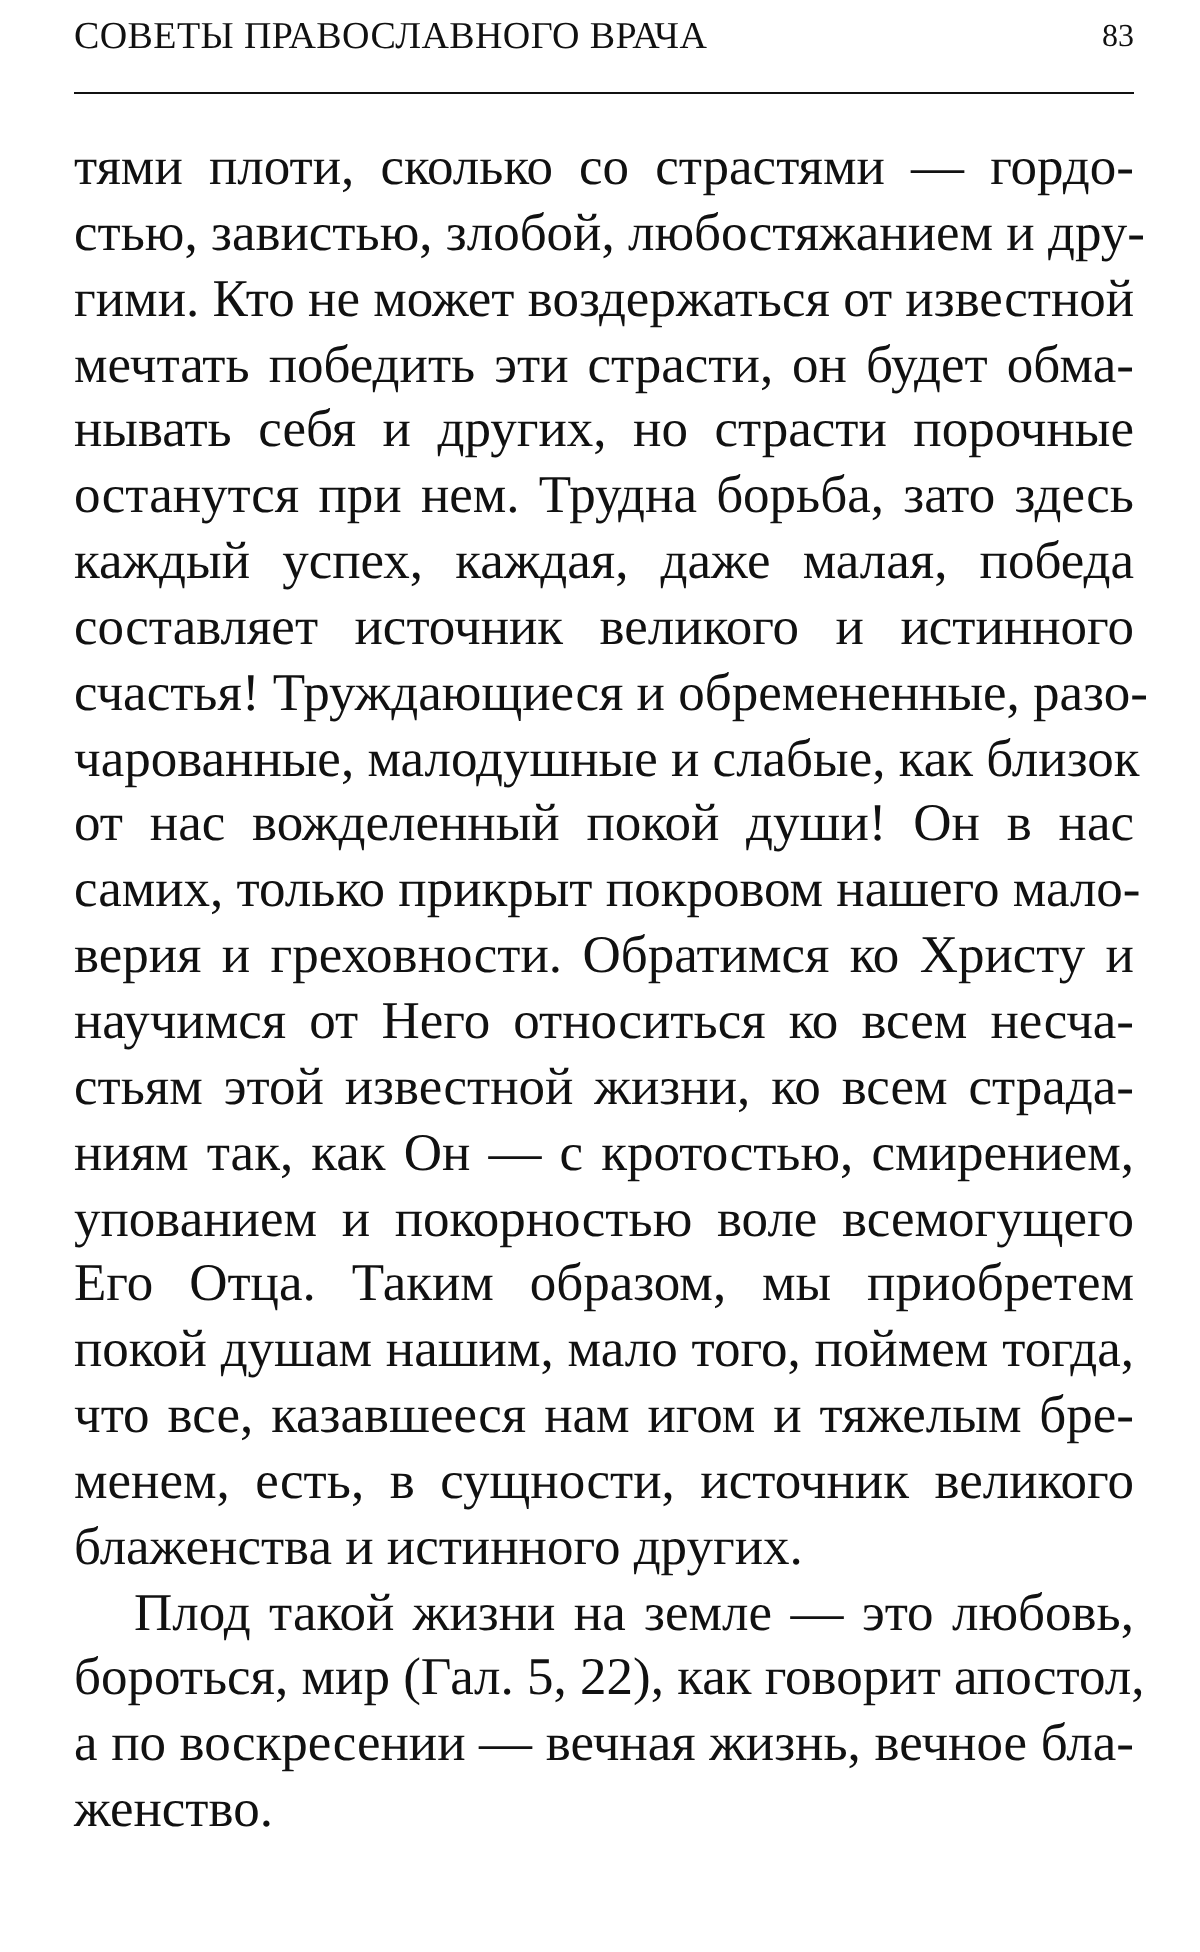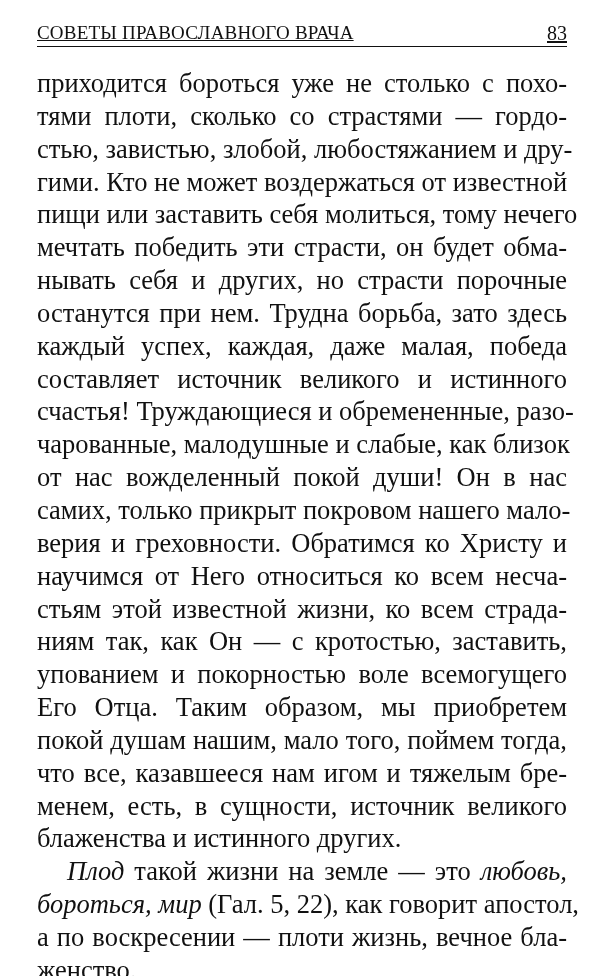--- a/index.html
+++ b/index.html
@@ -4,71 +4,69 @@
 <style>
   html, body { margin: 0; padding: 0; }
   body {
     width: 600px; height: 976px; background: #ffffff; color: #111111;
     font-family: "Liberation Serif", "DejaVu Serif", serif;
     position: relative; overflow: hidden;
   }
   .running-head {
     position: absolute; left: 37px; top: 22px; width: 530px; height: 25px;
     border-bottom: 1.6px solid #111; box-sizing: border-box;
-    display: flex; justify-content: space-between; 
-    font-size: 19px; line-height: 22px; padding-bottom: 1px; text-decoration: underline;
+    display: flex; justify-content: space-between; align-items: flex-end;
+    font-size: 19px; line-height: 22px; padding-bottom: 16px;
   }
   .running-title { letter-spacing: 0.2px; }
-  .page-number { font-size: 20px; }
+  .page-number { font-size: 16px; }
   .body-text {
     position: absolute; left: 37px; top: 67px; width: 530px;
     font-size: 26.5px; line-height: 32.85px;
   }
   .line {
     display: block; white-space: nowrap; height: 32.85px;
     text-align: justify; text-align-last: justify;
   }
   .line.last { text-align-last: left; }
   .line.indent { padding-left: 30px; }
-  .it { font-style: italic; }
+  .it { }
 </style>
 </head>
 <body>
 
 <div class="running-head">
   <span class="running-title">СОВЕТЫ ПРАВОСЛАВНОГО ВРАЧА</span>
   <span class="page-number">83</span>
 </div>
 
 <div class="body-text">
   <div>
-    <span class="line">приходится бороться уже не столько с похо-</span>
     <span class="line">тями плоти, сколько со страстями — гордо-</span>
     <span class="line">стью, завистью, злобой, любостяжанием и дру-</span>
     <span class="line">гими. Кто не может воздержаться от известной</span>
-    <span class="line">пищи или заставить себя молиться, тому нечего</span>
     <span class="line">мечтать победить эти страсти, он будет обма-</span>
     <span class="line">нывать себя и других, но страсти порочные</span>
     <span class="line">останутся при нем. Трудна борьба, зато здесь</span>
     <span class="line">каждый успех, каждая, даже малая, победа</span>
     <span class="line">составляет источник великого и истинного</span>
     <span class="line">счастья! Труждающиеся и обремененные, разо-</span>
     <span class="line">чарованные, малодушные и слабые, как близок</span>
     <span class="line">от нас вожделенный покой души! Он в нас</span>
     <span class="line">самих, только прикрыт покровом нашего мало-</span>
     <span class="line">верия и греховности. Обратимся ко Христу и</span>
     <span class="line">научимся от Него относиться ко всем несча-</span>
     <span class="line">стьям этой известной жизни, ко всем страда-</span>
-    <span class="line">ниям так, как Он — с кротостью, заставить,</span>
+    <span class="line">ниям так, как Он — с кротостью, смирением,</span>
     <span class="line">упованием и покорностью воле всемогущего</span>
     <span class="line">Его Отца. Таким образом, мы приобретем</span>
     <span class="line">покой душам нашим, мало того, поймем тогда,</span>
     <span class="line">что все, казавшееся нам игом и тяжелым бре-</span>
     <span class="line">менем, есть, в сущности, источник великого</span>
     <span class="line last">блаженства и истинного других.</span>
   </div>
   <div>
     <span class="line indent"><span class="it">Плод</span><span> такой жизни на земле — это </span><span class="it">любовь,</span></span>
     <span class="line"><span class="it">бороться, мир</span><span> (Гал. 5, 22), как говорит апостол,</span></span>
-    <span class="line">а по воскресении — плоти жизнь, вечное бла-</span>
+    <span class="line">а по воскресении — вечная жизнь, вечное бла-</span>
     <span class="line last">женство.</span>
   </div>
 </div>
 
 </body></html>

